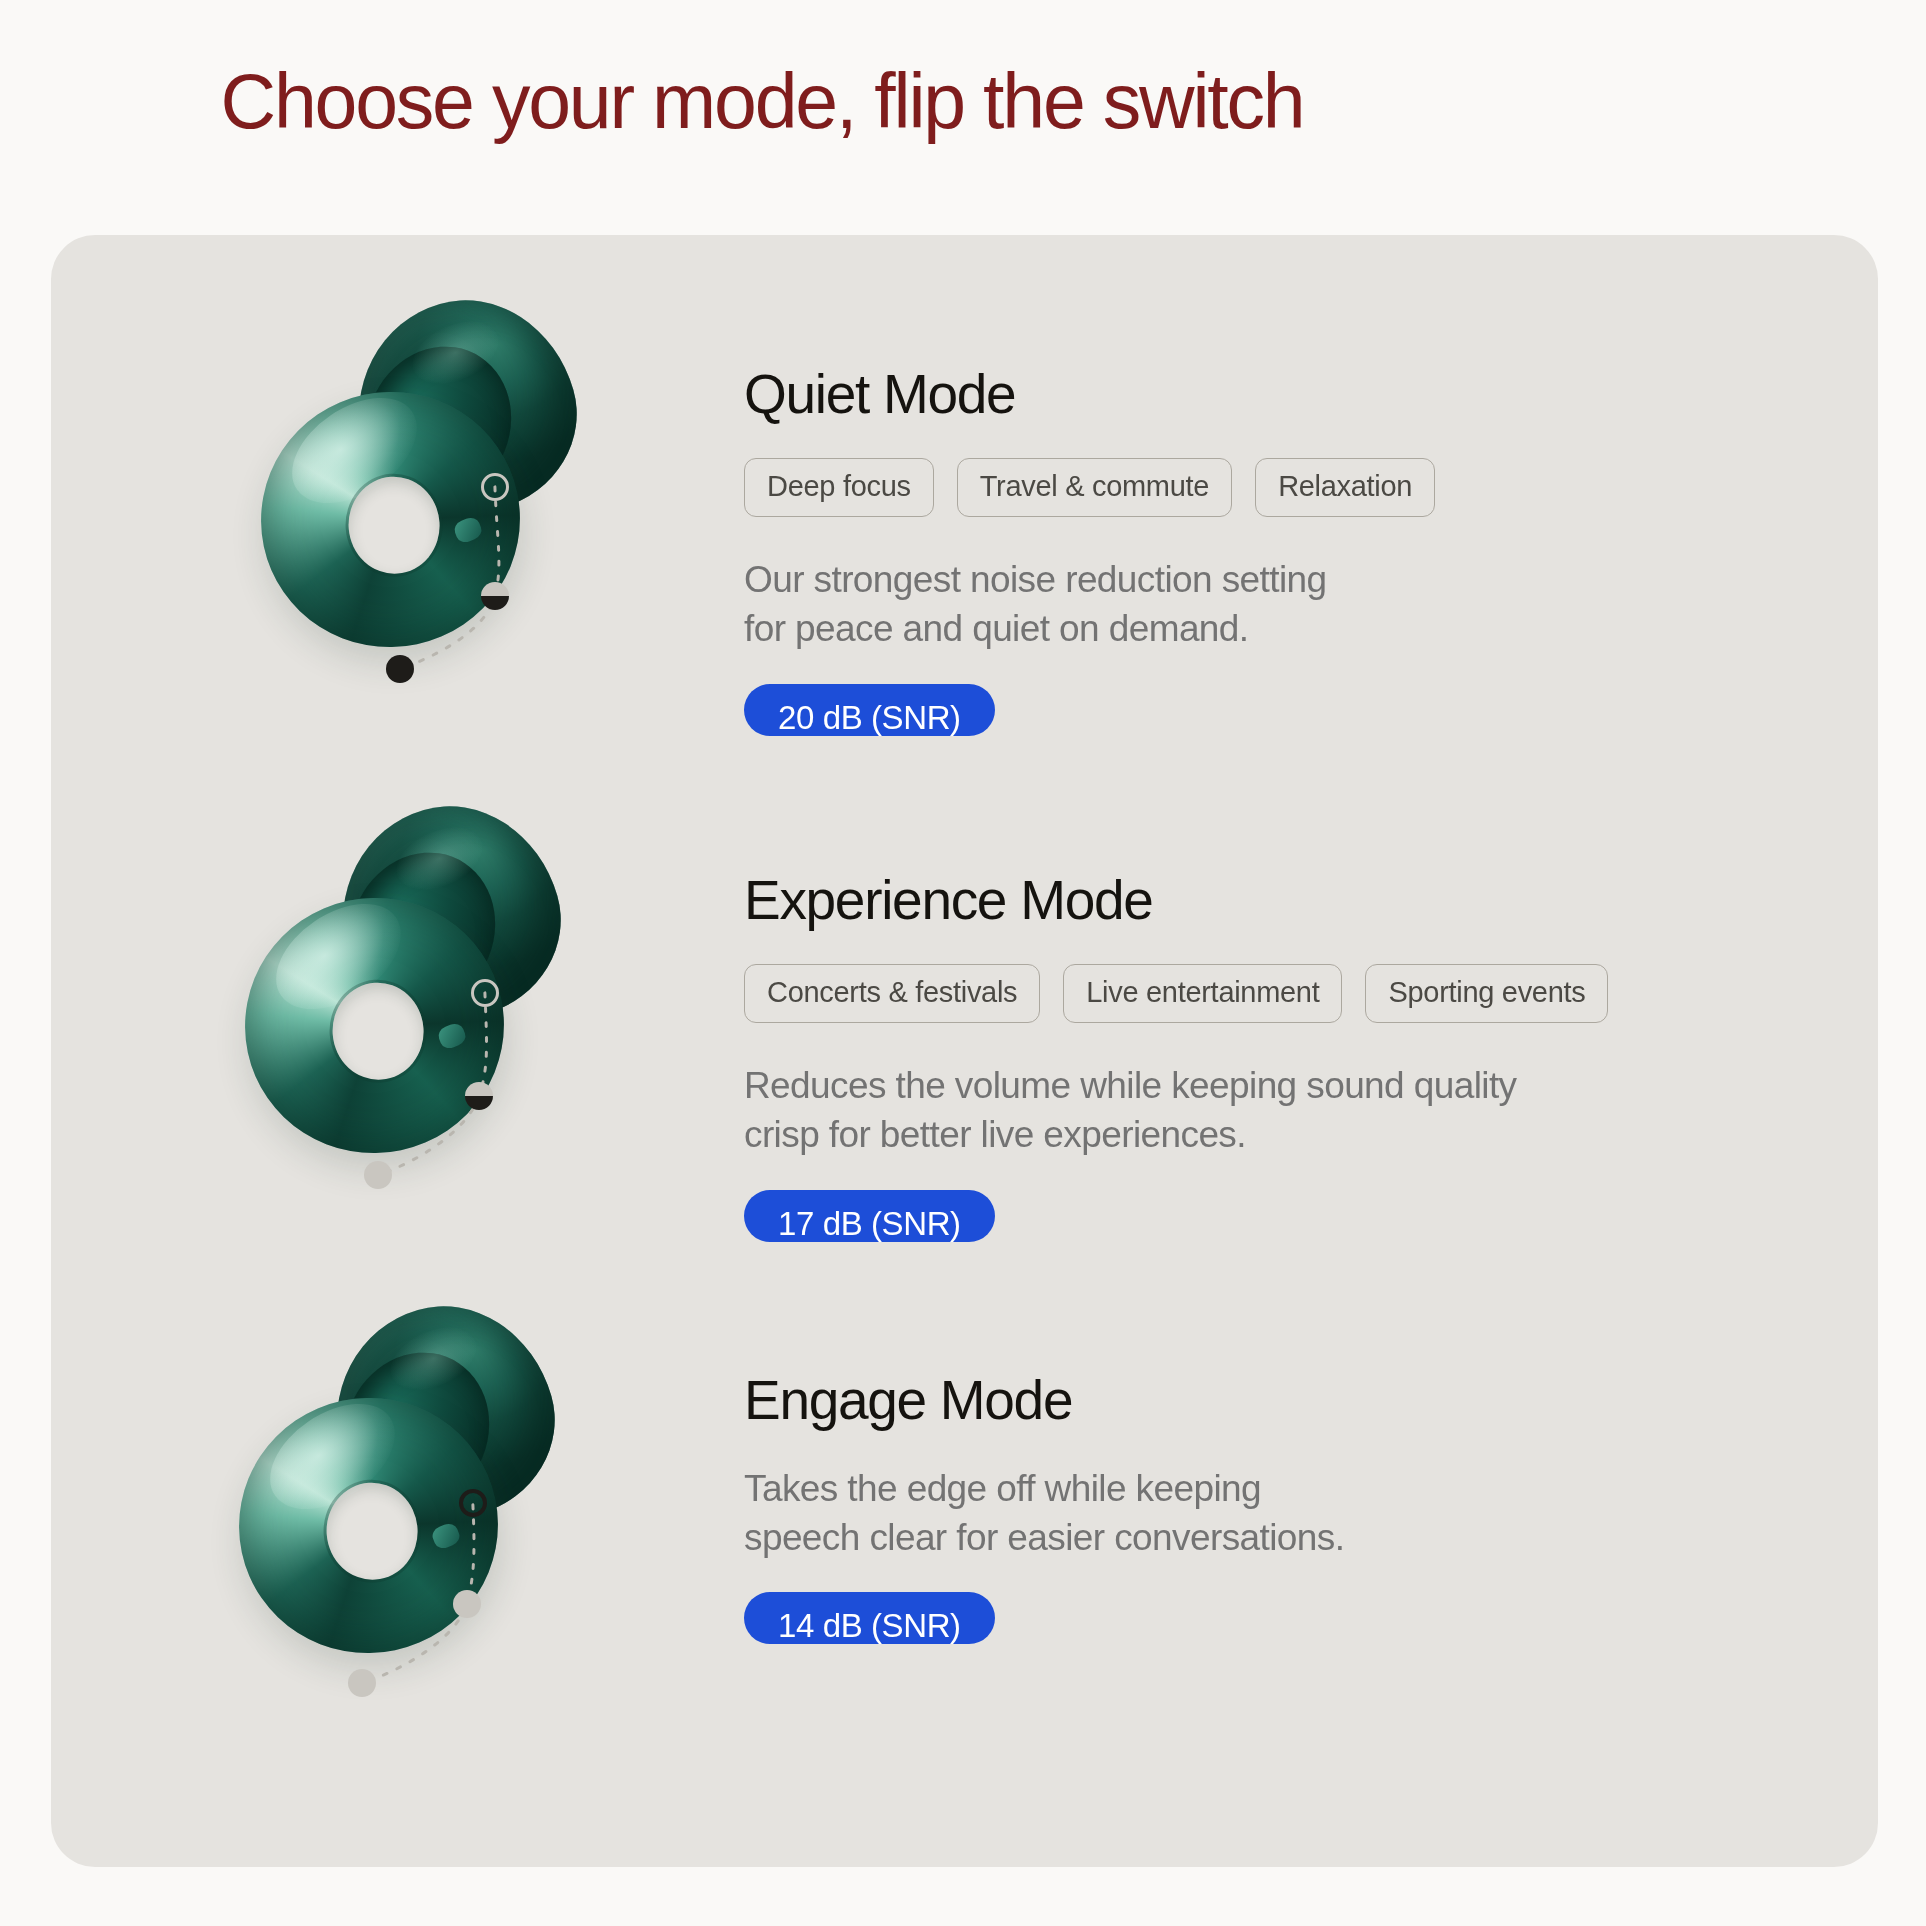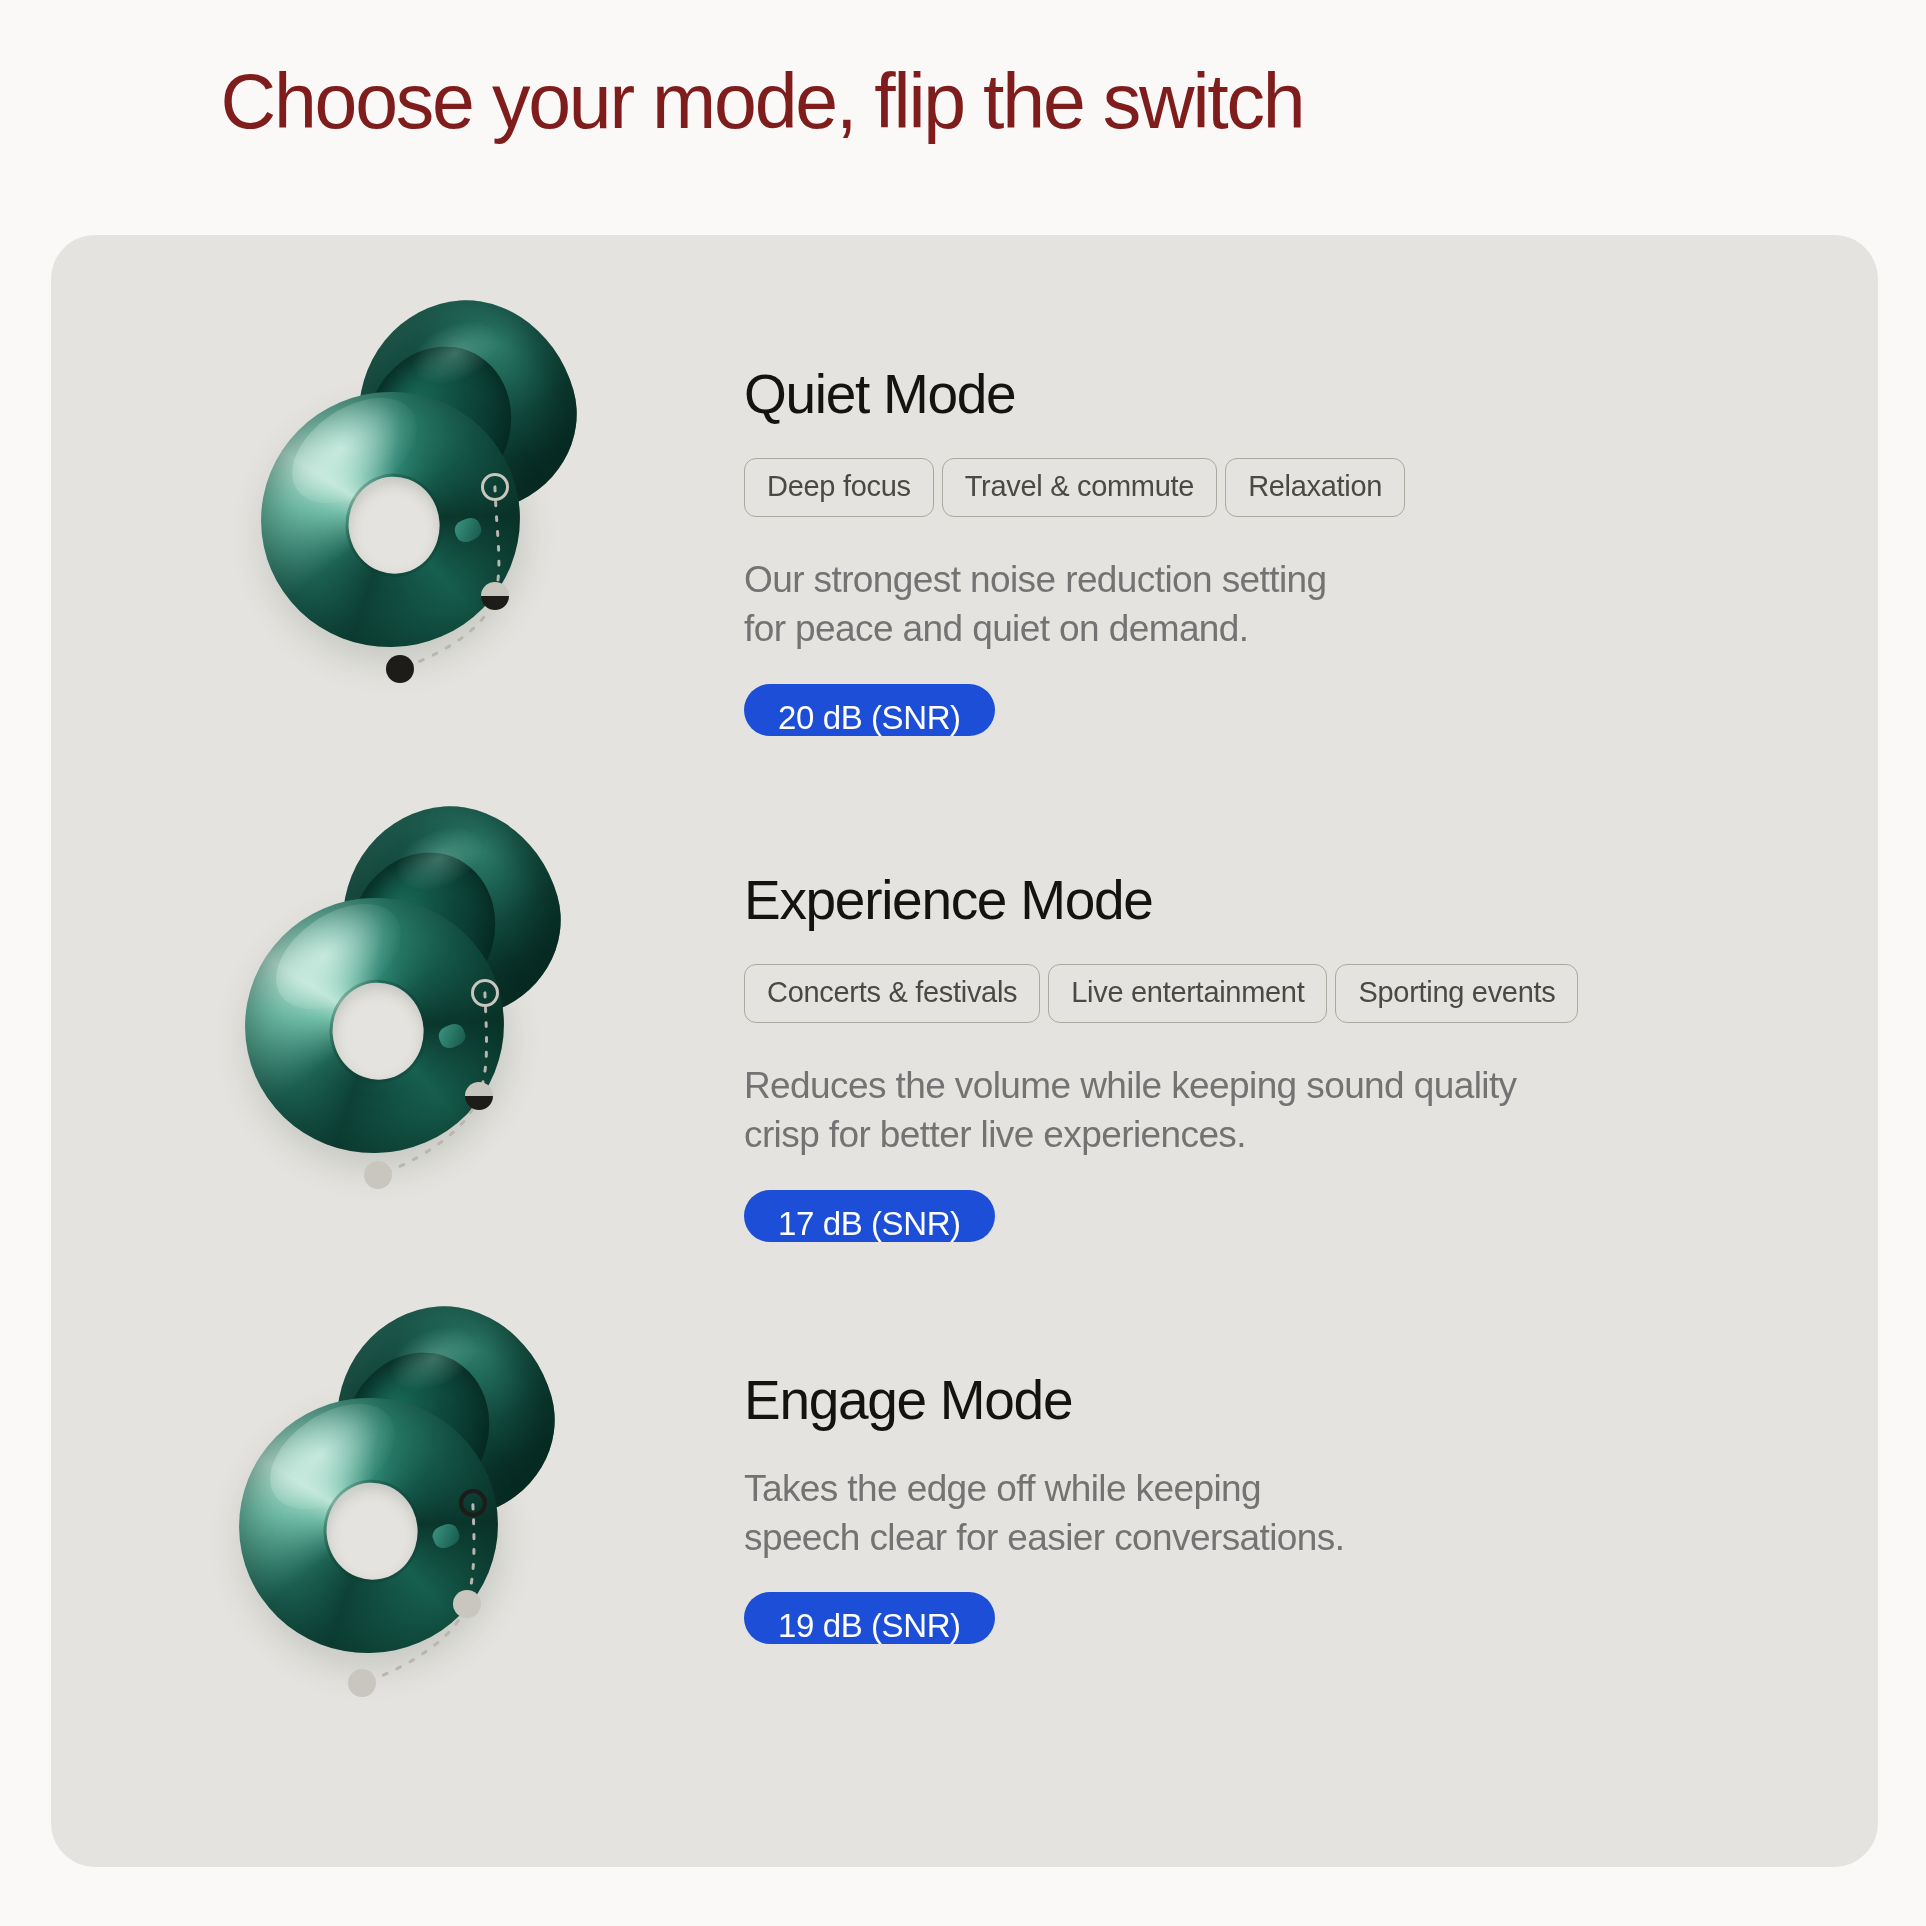--- a/index.html
+++ b/index.html
@@ -215,21 +215,21 @@
     font-weight: 500;
     letter-spacing: -1.3px;
     color: #15130F;
     line-height: 1.05;
     margin-bottom: 34px;
   }
 
   .tag-row {
     display: flex;
     flex-wrap: nowrap;
-    gap: 8px;
+    gap: 23px;
     margin-bottom: 38px;
   }
   .tag {
     border: 1.6px solid #ACA89F;
     border-radius: 12px;
     padding: 11px 22px 13px;
     font-size: 29px;
     font-weight: 400;
     color: #4B4944;
     letter-spacing: -0.3px;
@@ -366,19 +366,19 @@
           <div class="dot filled-gray" style="left:-105px; top:182px;"></div>
         </div>
       </div>
 
       <div class="mode-text">
         <div class="mode-title">Engage Mode</div>
         <div class="mode-desc">
           <span>Takes the edge off while keeping</span><br>
           <span>speech clear for easier conversations.</span>
         </div>
-        <span class="db-badge">19 dB (SNR)</span>
+        <span class="db-badge">14 dB (SNR)</span>
       </div>
     </div>
 
   </div>
 </div>
 
 
 </body></html>

